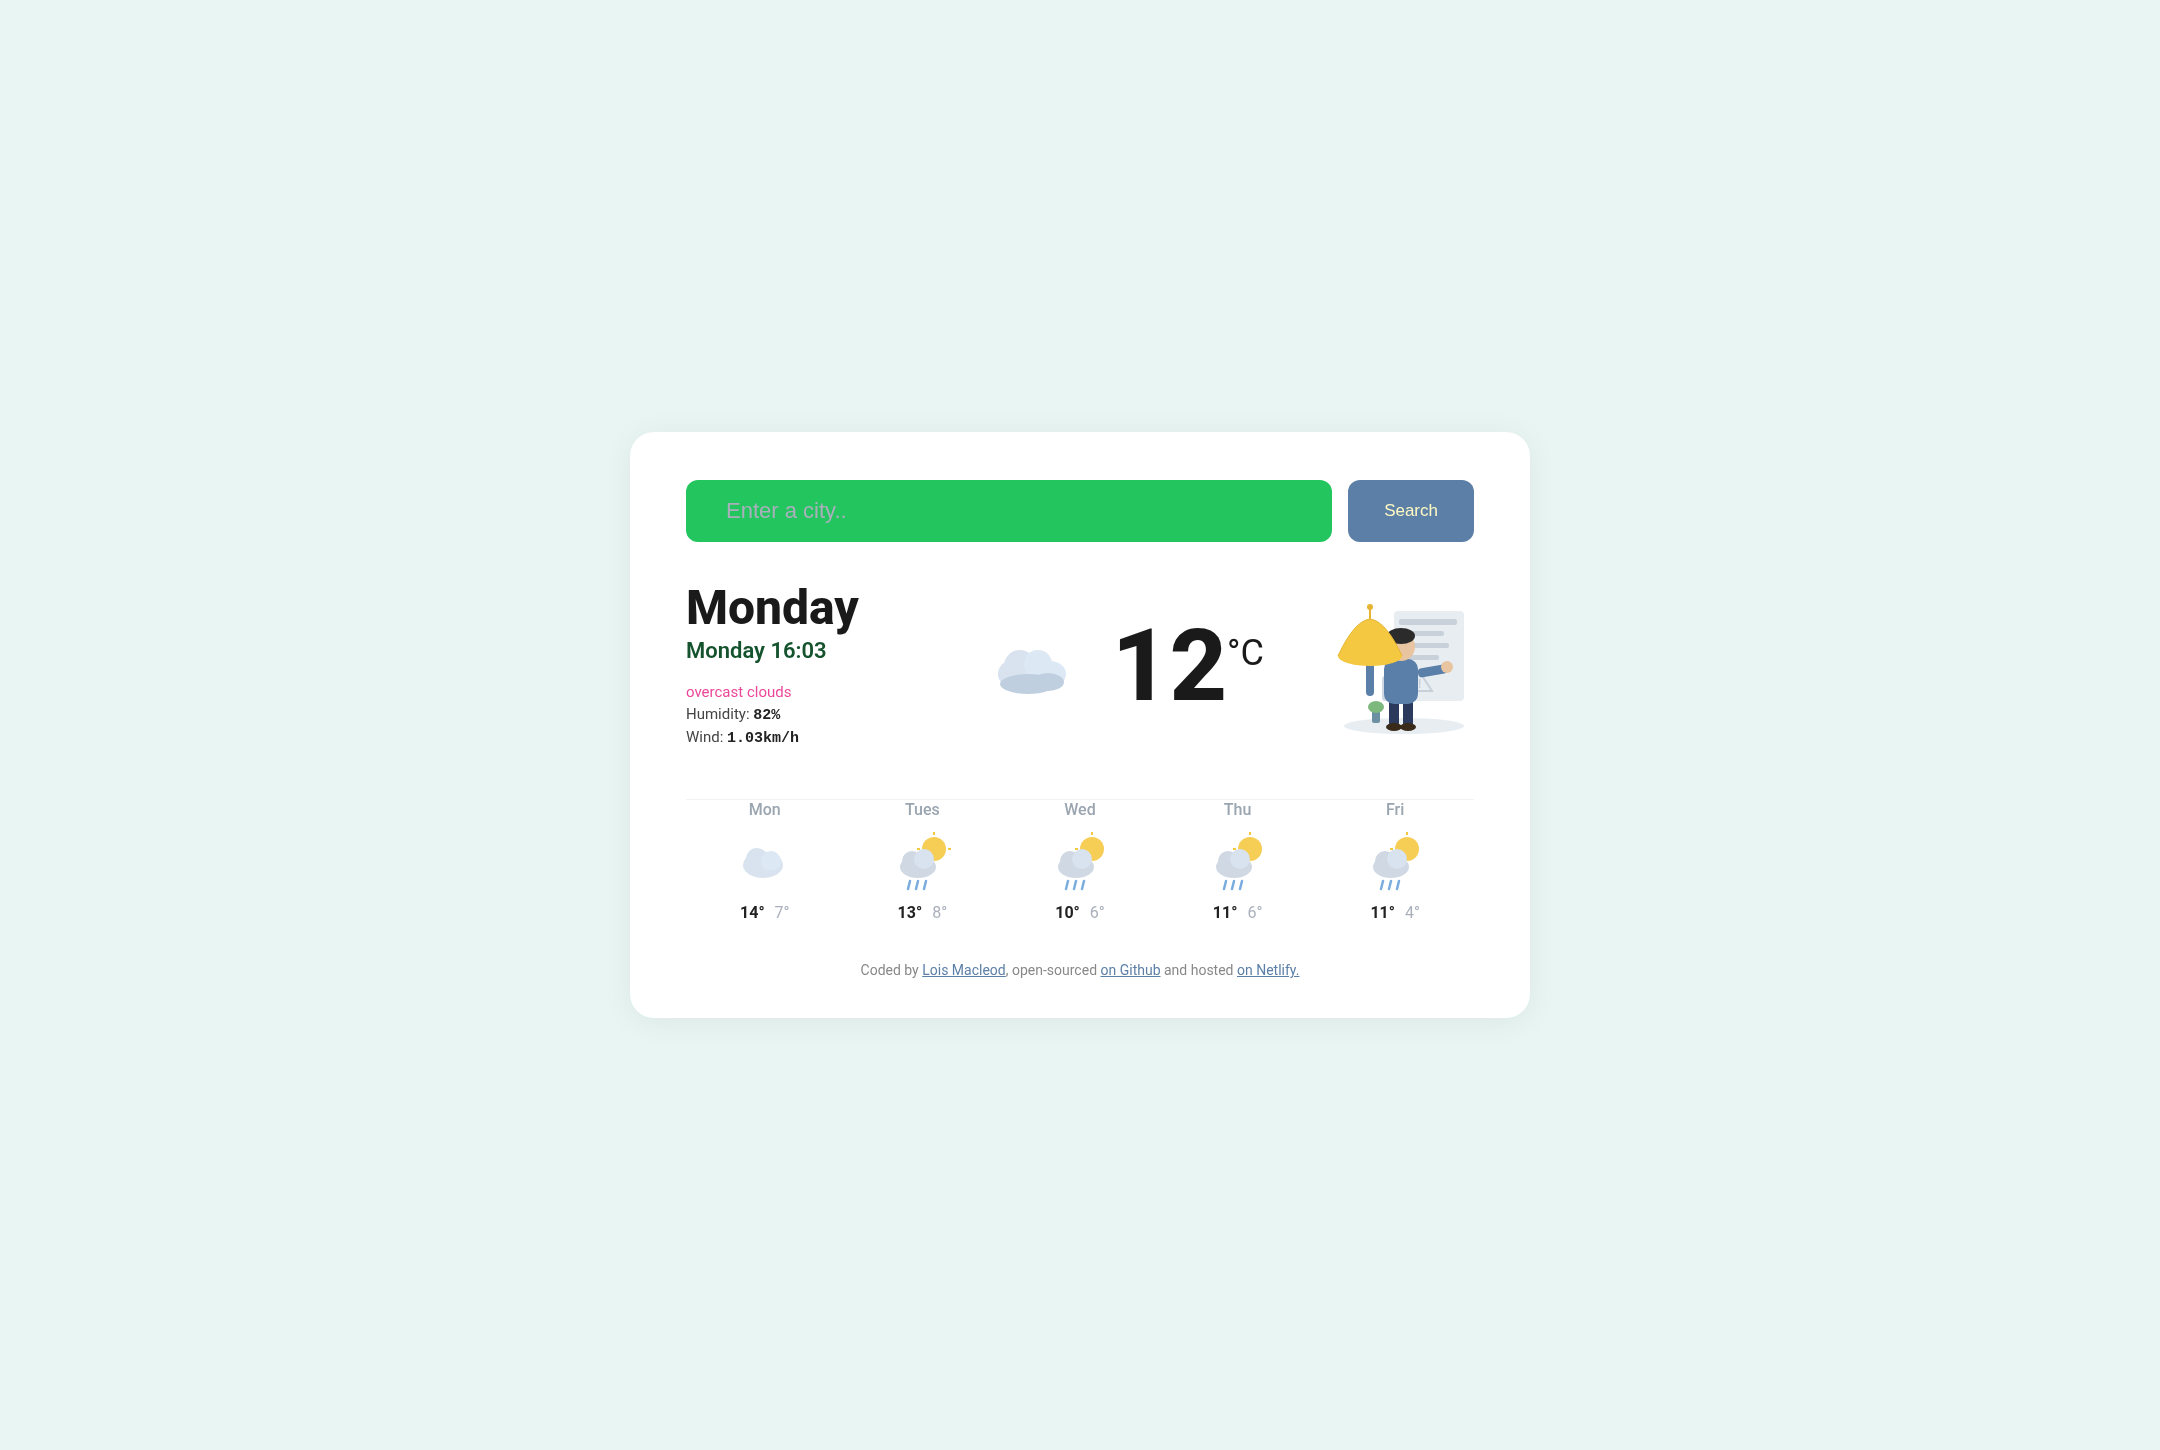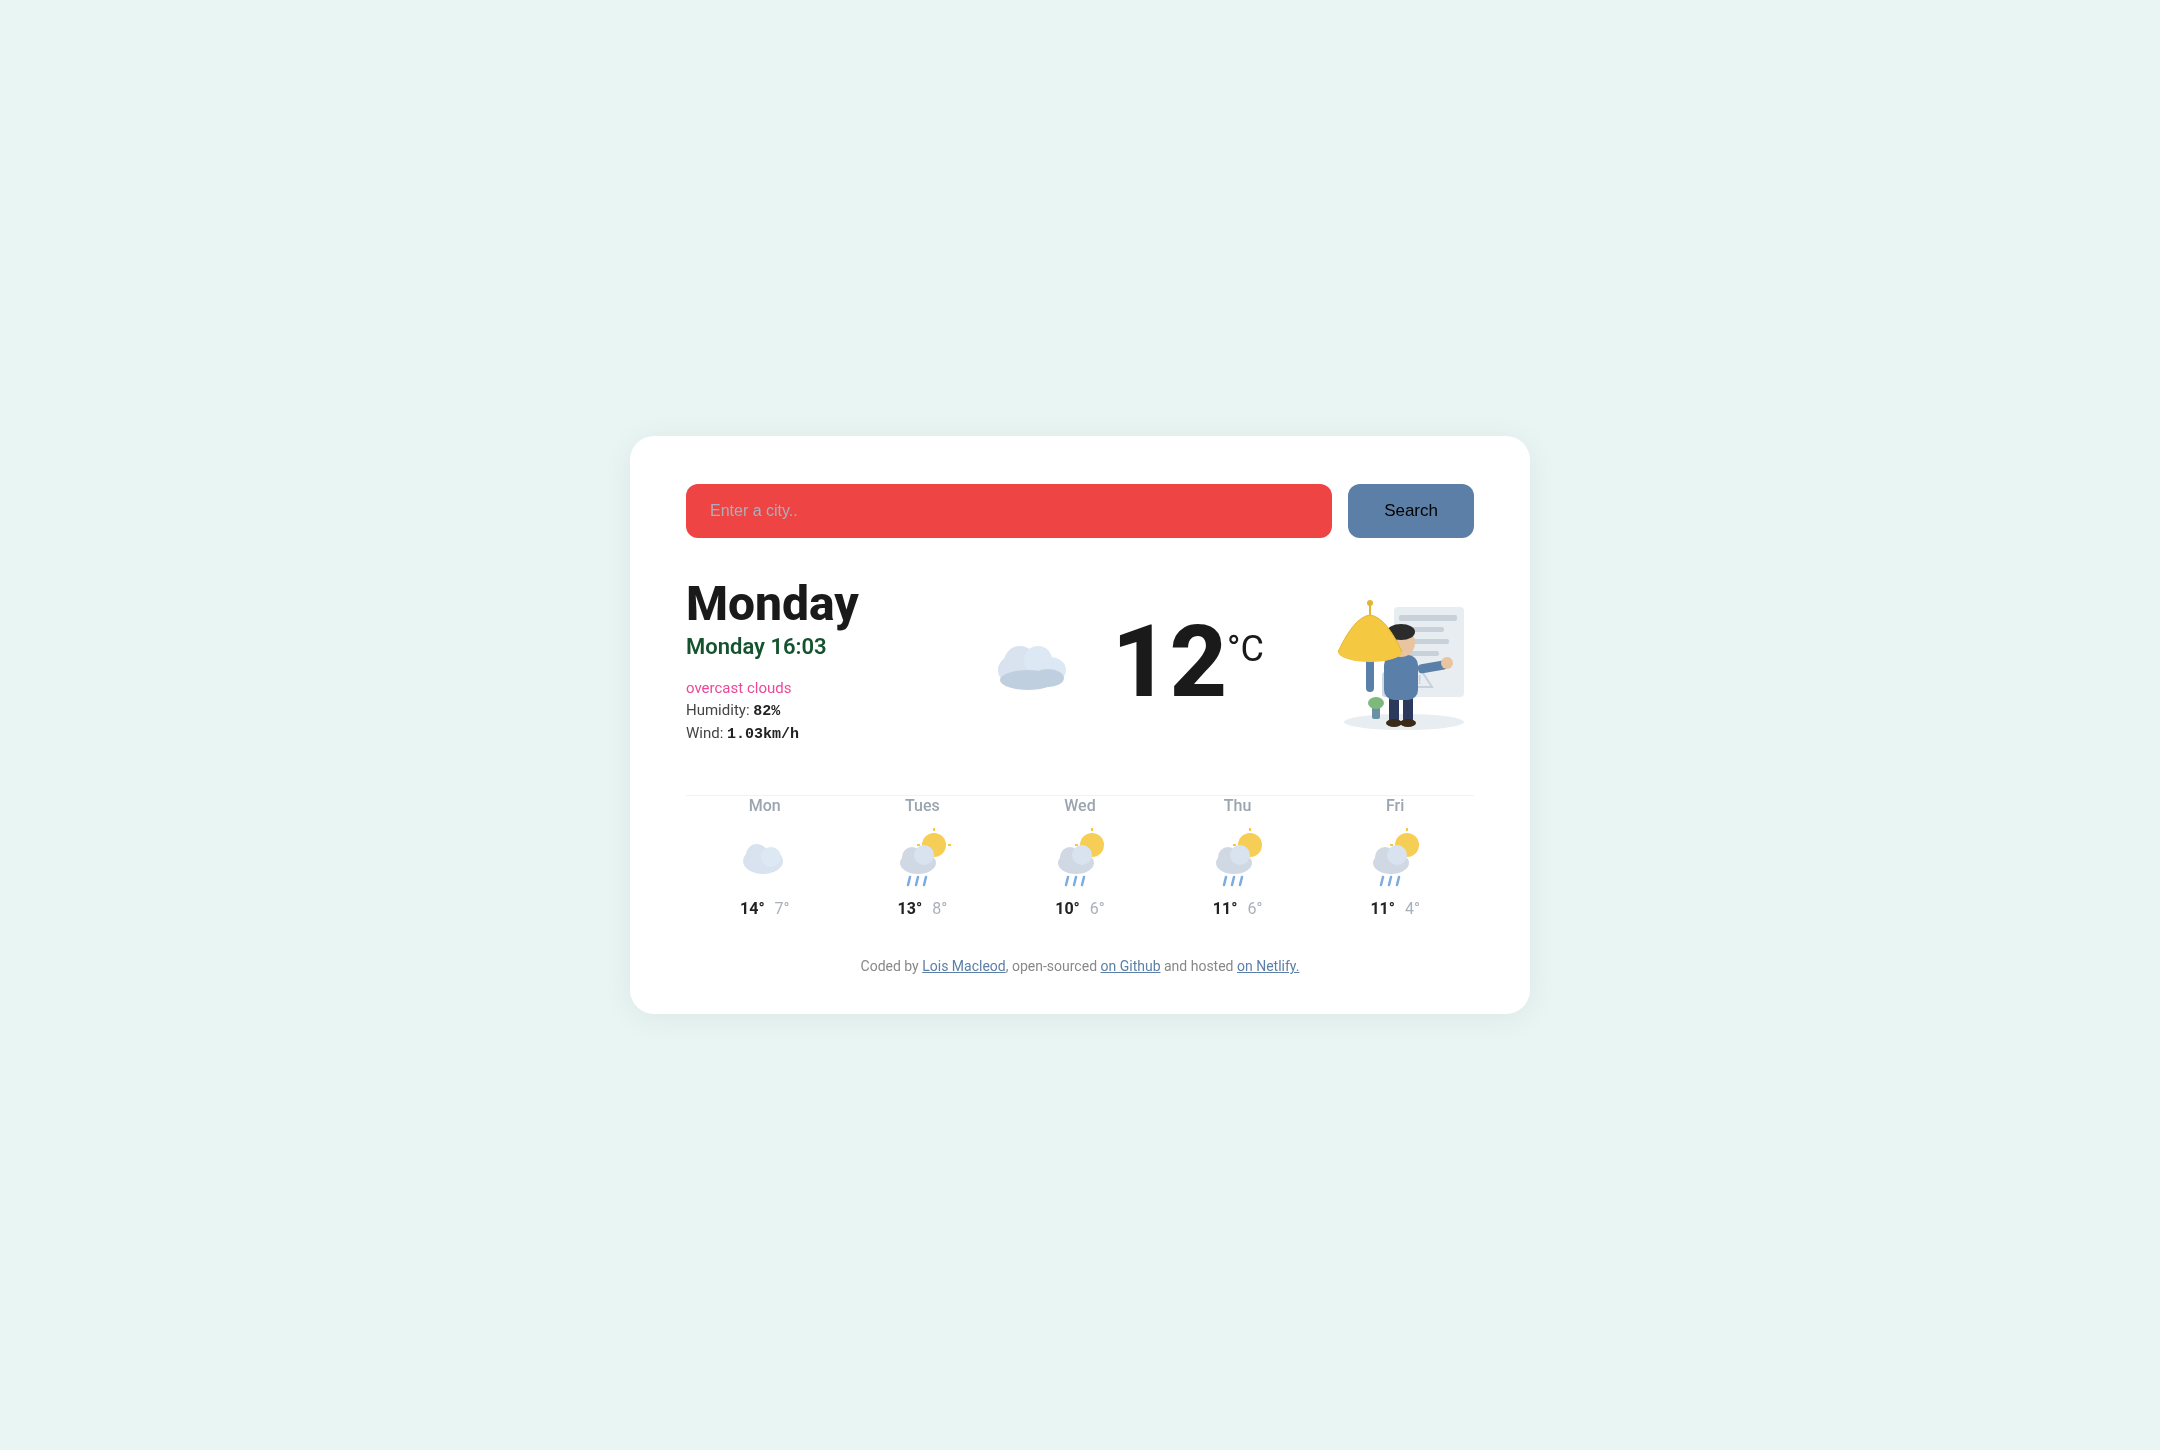--- a/index.html
+++ b/index.html
@@ -23,36 +23,36 @@
 
     
     .search-row {
       display: flex;
       gap: 16px;
       margin-bottom: 40px;
     }
 
     .search-input {
       flex: 1;
-      padding: 18px 24px;
+      padding: 18px 40px;
       border: none;
       border-radius: 12px;
-      background: #ef4444;
-      font-size: 16px;
+      background: #22c55e;
+      font-size: 22px;
       color: #333;
       outline: none;
     }
 
     .search-input::placeholder {
       color: #aab0bb;
     }
 
     .search-button {
       background: #5b7fa6;
-      color: #000000;
+      color: #fef9c3;
       border: none;
       border-radius: 12px;
       padding: 14px 36px;
       font-size: 17px;
       font-weight: 500;
       cursor: pointer;
       white-space: nowrap;
     }
 
     

